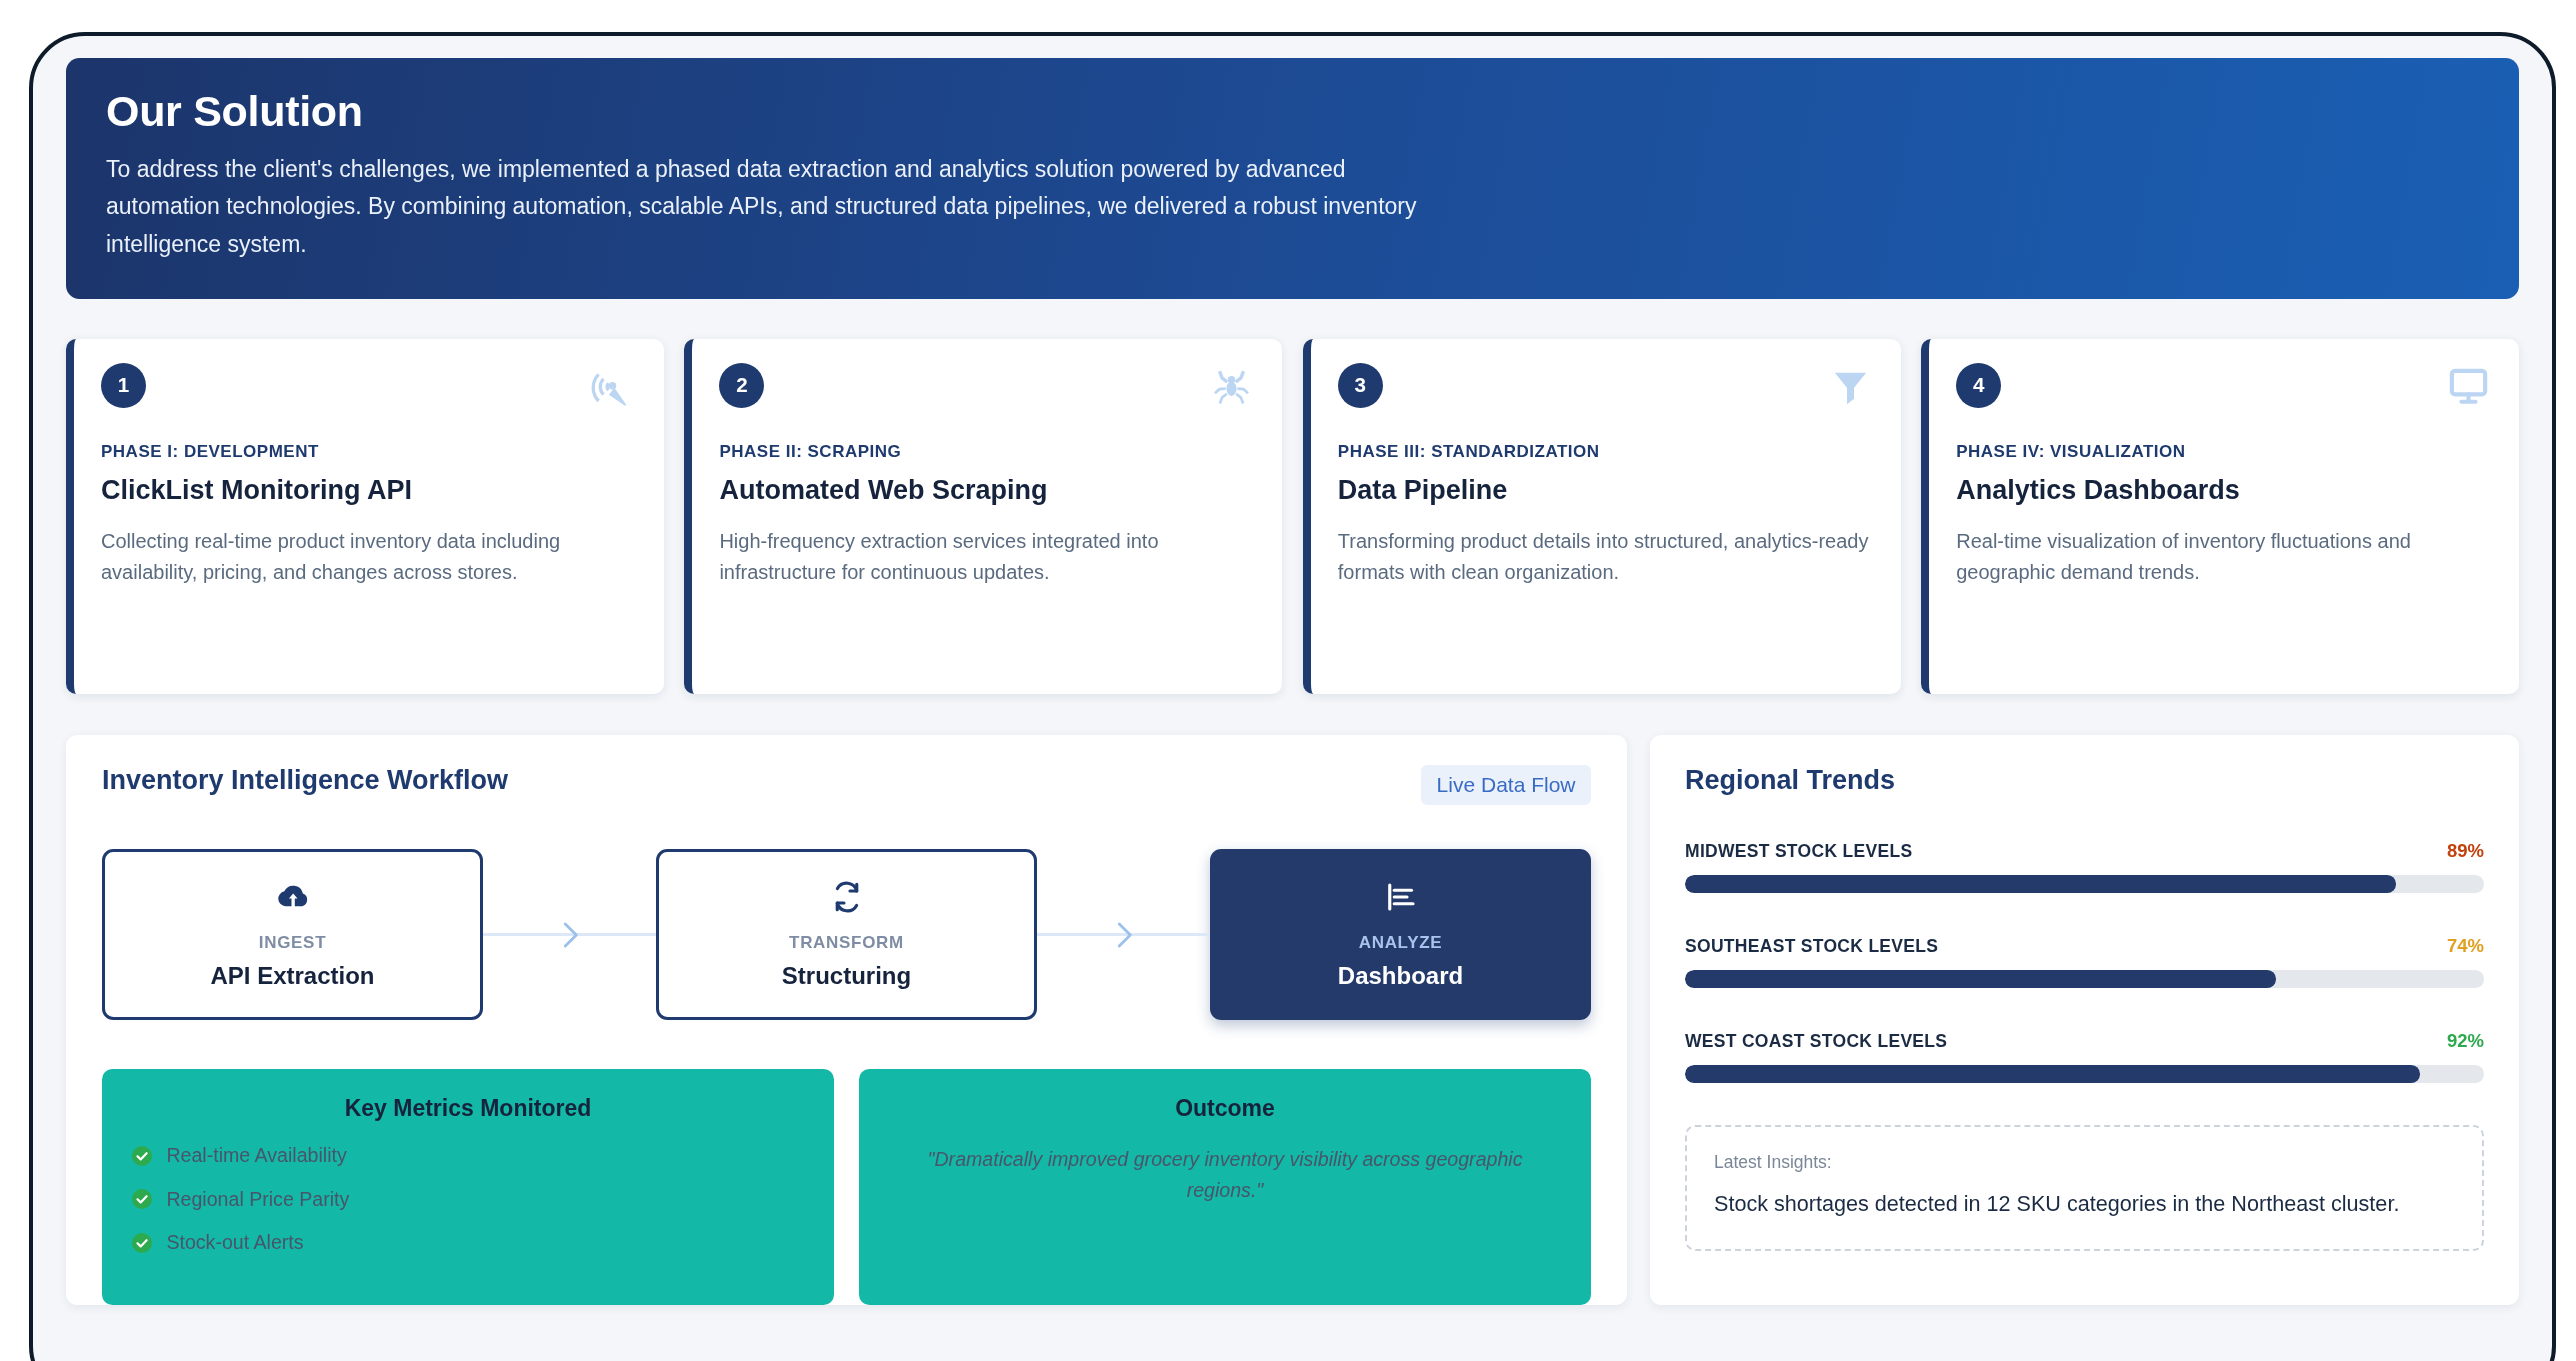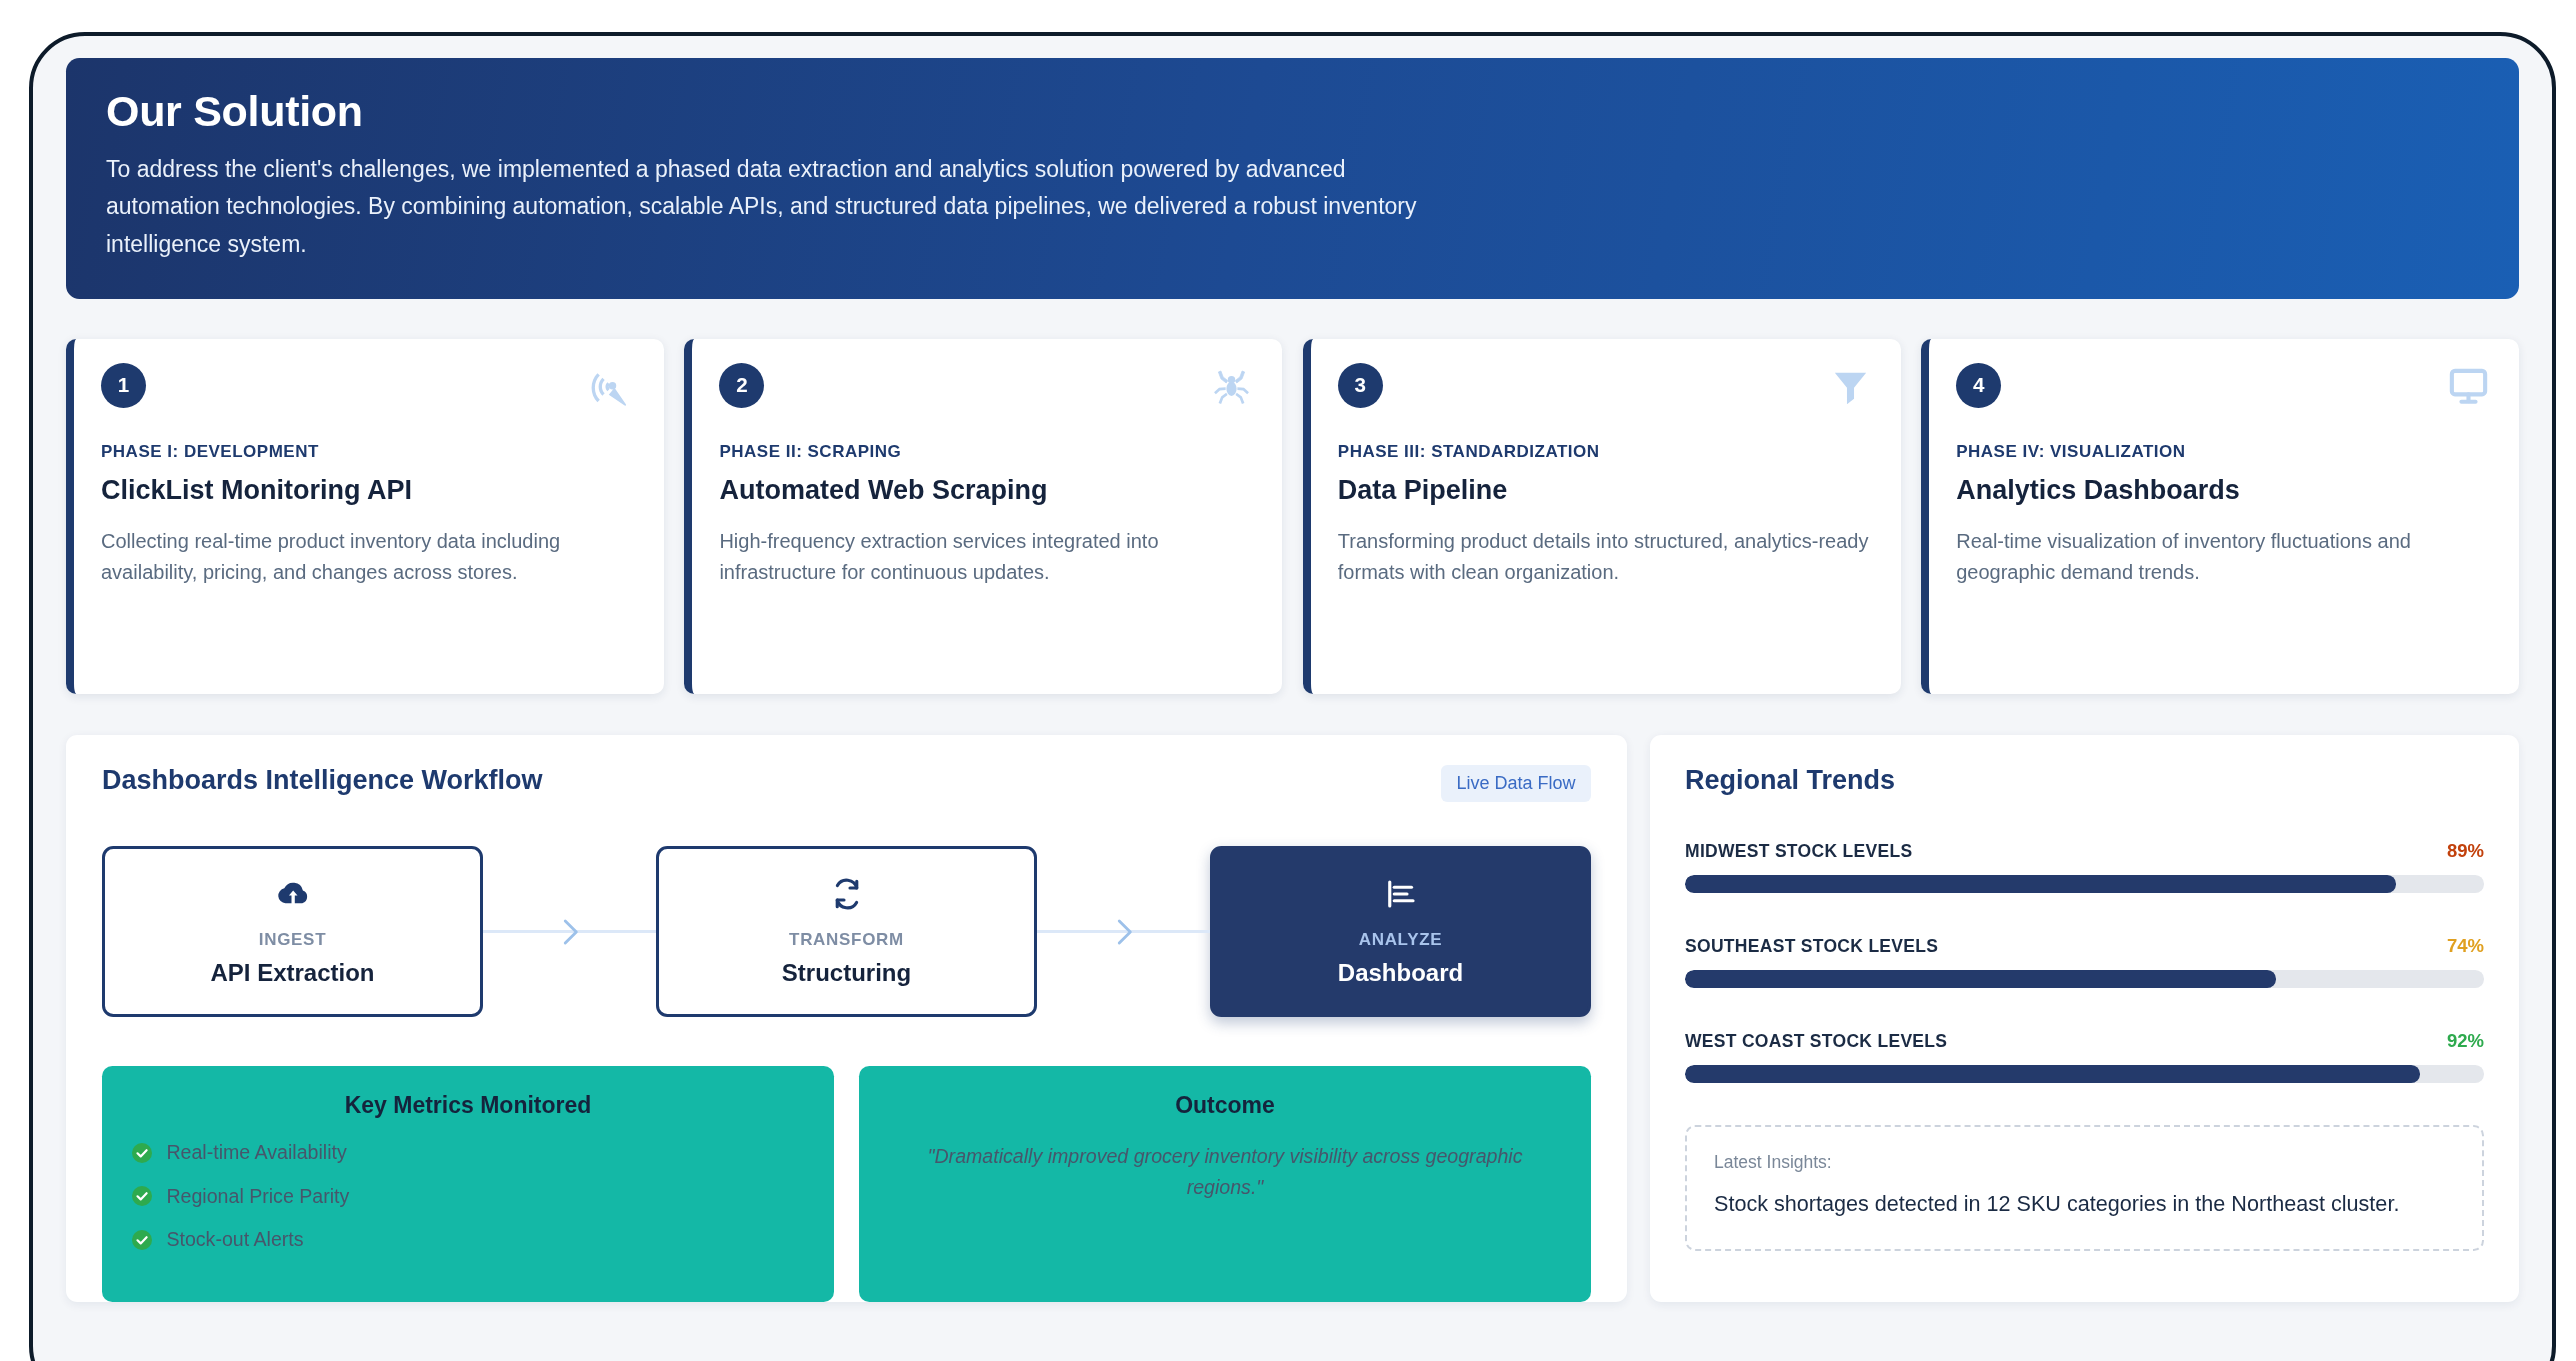--- a/index.html
+++ b/index.html
@@ -128,21 +128,21 @@
     margin-bottom: 44px;
   }
   .panel-title {
     font-size: 27px;
     font-weight: 700;
     color: #1e3a6e;
   }
   .badge {
     background: #eaf1fb;
     color: #3a6bc4;
-    font-size: 18px;
+    font-size: 21px;
     font-weight: 500;
     padding: 8.2px 15.5px;
     border-radius: 6.2px;
   }
 
   
   .flow {
     display: flex;
     align-items: stretch;
     gap: 0;
@@ -356,21 +356,21 @@
         <h3 class="phase-title">Analytics Dashboards</h3>
         <p class="phase-desc">Real-time visualization of inventory fluctuations and geographic demand trends.</p>
       </article>
 
     </section>
 
     <section class="lower">
 
       <div class="panel workflow-panel">
         <div class="panel-head">
-          <h2 class="panel-title">Dashboards Intelligence Workflow</h2>
+          <h2 class="panel-title">Inventory Intelligence Workflow</h2>
           <span class="badge">Live Data Flow</span>
         </div>
 
         <div class="flow">
 
           <div class="flow-box">
             <span class="flow-icon">
               <svg viewBox="0 0 24 24" fill="currentColor">
                 <path d="M18.6 9.6A6.6 6.6 0 0 0 6.2 8.2 5 5 0 0 0 7 18.1h4V13H9.3l2.8-3.4L15 13h-1.8v5.1h5a4.5 4.5 0 0 0 .4-8.5z"></path>
               </svg>

